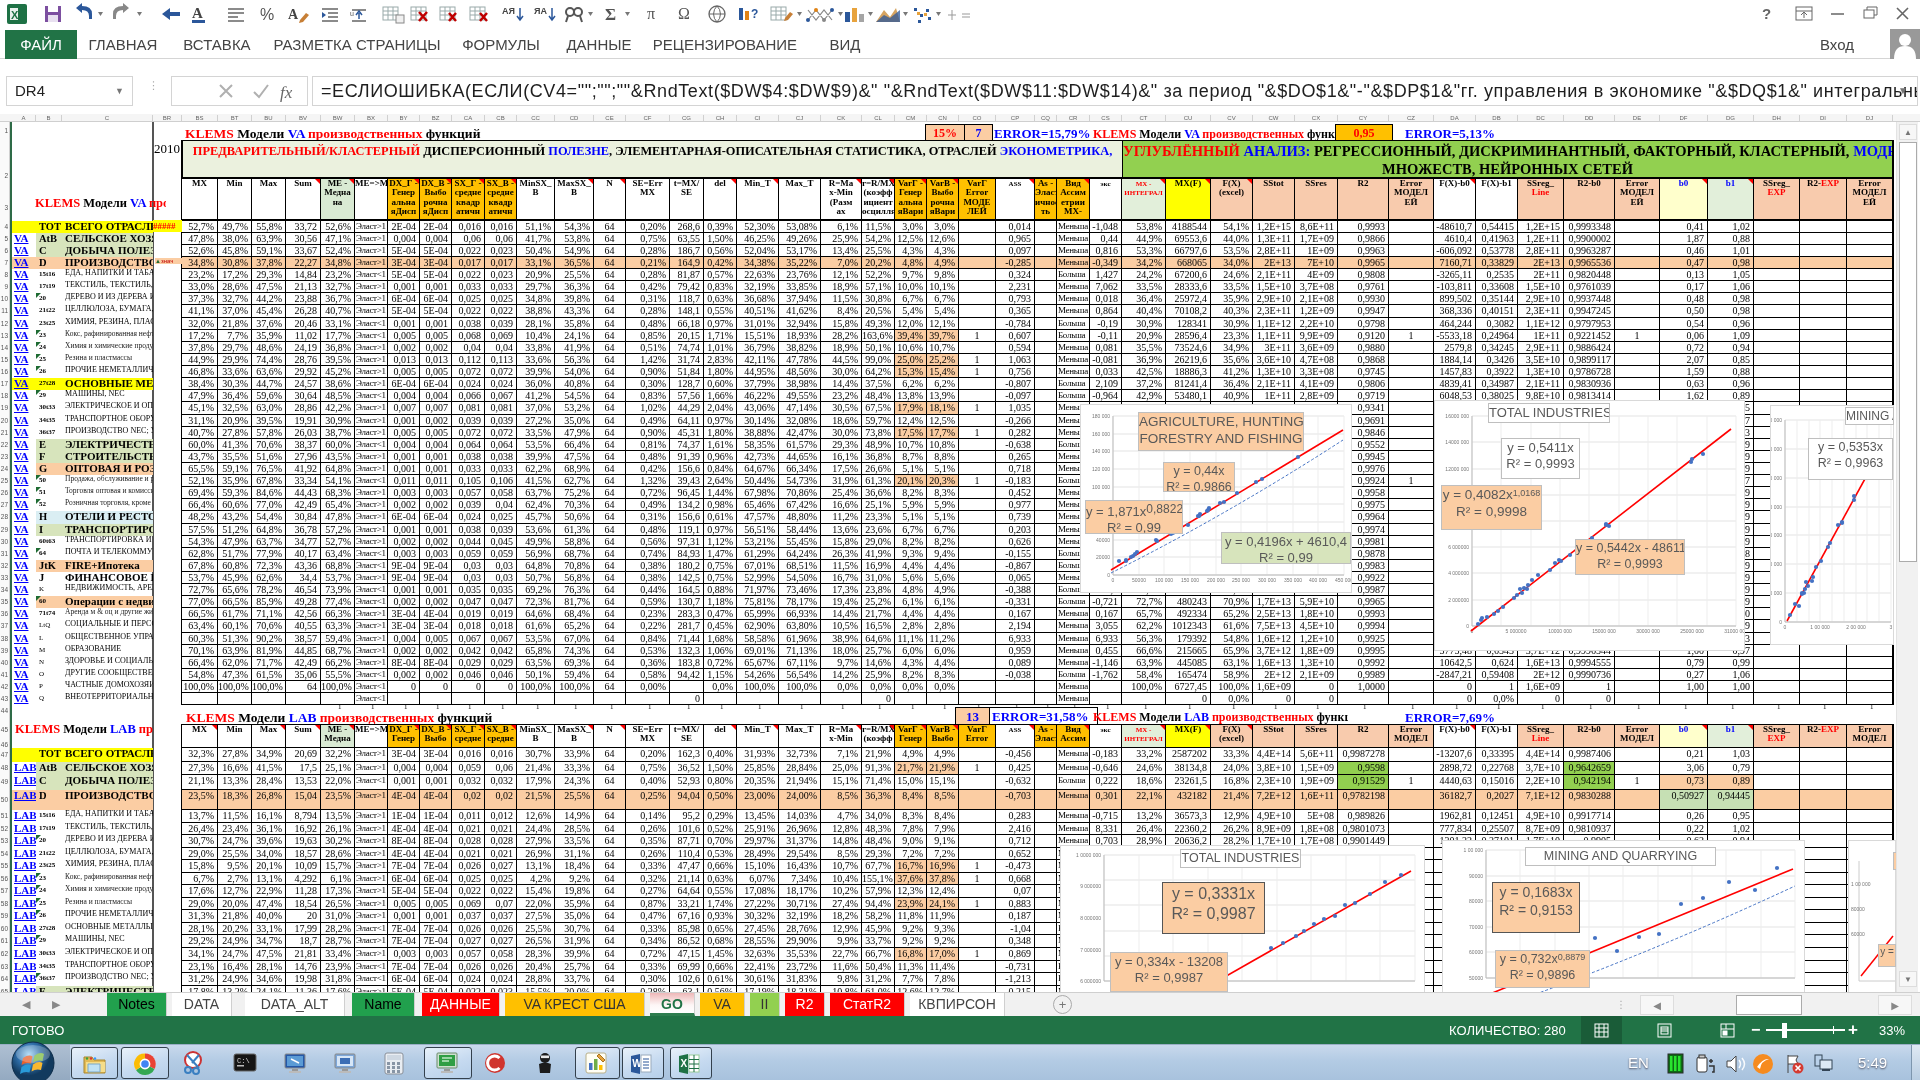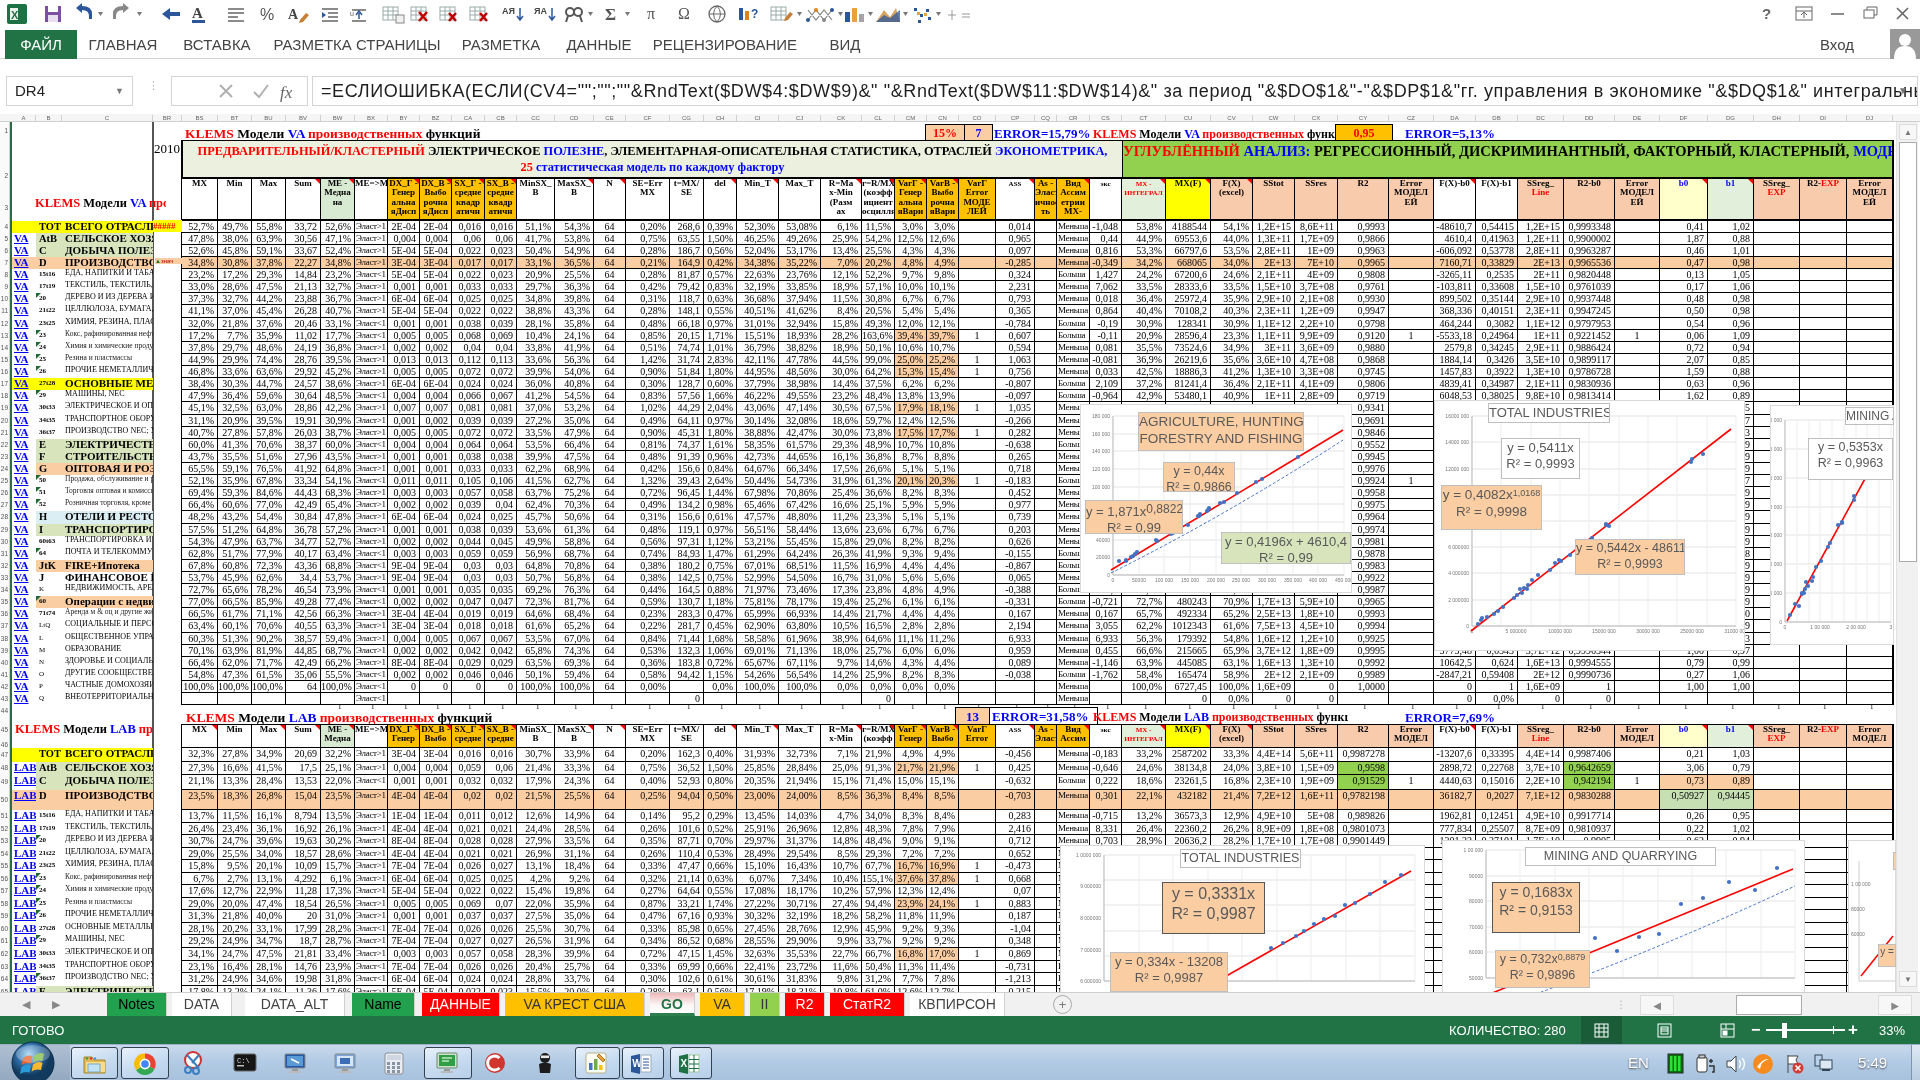--- a/index.html
+++ b/index.html
@@ -138,21 +138,21 @@
         <path d="M117 10 v-3 h10 v8 h-3"></path>
       </g>
       <path d="M147 8 l11 11 M158 8 l-11 11" stroke="#666" stroke-width="1.6"></path>
     </svg>
 </div>
 <div class="abs" style="left:0;top:28px;width:1920px;height:31px;background:#fff;border-bottom:1px solid #d5d5d5">
 <div class="abs" style="left:5px;top:2px;width:72px;height:29px;background:#217346;color:#fff;font-size:15px;text-align:center;line-height:29px">ФАЙЛ</div>
 <div class="abs" style="left:33px;top:8px;width:180px;text-align:center;font-size:15px;color:#444">ГЛАВНАЯ</div>
 <div class="abs" style="left:127px;top:8px;width:180px;text-align:center;font-size:15px;color:#444">ВСТАВКА</div>
 <div class="abs" style="left:267px;top:8px;width:180px;text-align:center;font-size:15px;color:#444">РАЗМЕТКА СТРАНИЦЫ</div>
-<div class="abs" style="left:411px;top:8px;width:180px;text-align:center;font-size:15px;color:#444">РАЗМЕТКА</div>
+<div class="abs" style="left:411px;top:8px;width:180px;text-align:center;font-size:15px;color:#444">ФОРМУЛЫ</div>
 <div class="abs" style="left:509px;top:8px;width:180px;text-align:center;font-size:15px;color:#444">ДАННЫЕ</div>
 <div class="abs" style="left:635px;top:8px;width:180px;text-align:center;font-size:15px;color:#444">РЕЦЕНЗИРОВАНИЕ</div>
 <div class="abs" style="left:755px;top:8px;width:180px;text-align:center;font-size:15px;color:#444">ВИД</div>
 <div class="abs" style="left:1820px;top:8px;width:60px;font-size:15px;color:#444">Вход</div>
 <div class="abs" style="left:1890px;top:1px;width:30px;height:30px;background:#999"><svg width="30" height="30">
         <circle cx="15" cy="11" r="6" fill="#fff"></circle>
         <path d="M4 30 q0 -13 11 -13 q11 0 11 13 z" fill="#fff"></path>
       </svg></div>
 </div>
 <div class="abs" style="left:0;top:59px;width:1920px;height:55px;background:#fff">
@@ -288,25 +288,25 @@
 <div class="abs" style="left:185px;top:4px;width:400px;font-family:'Liberation Serif',serif;font-size:13.5px;font-weight:bold;white-space:nowrap"><span style="color:#f00">KLEMS </span><span>Модели </span><span style="color:#00f">VA </span><span style="color:#f00">производственных </span><span>функций</span></div>
 <div class="abs" style="left:925px;top:2px;width:40px;height:18px;background:#fbcda3;border:1px solid #000;text-align:center;font-family:'Liberation Serif',serif;font-size:12px;font-weight:bold;color:#f00;line-height:17px">15%</div>
 <div class="abs" style="left:964px;top:2px;width:29px;height:18px;background:#fbcda3;border:1px solid #000;text-align:center;font-family:'Liberation Serif',serif;font-size:12px;font-weight:bold;color:#00f;line-height:17px">7</div>
 <div class="abs" style="left:994px;top:4px;font-family:'Liberation Serif',serif;font-size:13px;font-weight:bold;color:#00f">ERROR=15,79%</div>
 <div class="abs" style="left:1093px;top:5px;width:242px;overflow:hidden;font-family:'Liberation Serif',serif;font-size:12px;font-weight:bold;white-space:nowrap"><span style="color:#f00">KLEMS </span><span>Модели </span><span style="color:#00f">VA </span><span style="color:#f00">производственных </span><span>функций</span></div>
 <div class="abs" style="left:1335px;top:2px;width:58px;height:18px;background:#ffc000;border:1px solid #000;text-align:center;font-family:'Liberation Serif',serif;font-size:12px;font-weight:bold;color:#f00;line-height:17px">0,95</div>
 <div class="abs" style="left:1405px;top:4px;font-family:'Liberation Serif',serif;font-size:13px;font-weight:bold;color:#00f">ERROR=5,13%</div>
 <div class="abs" style="left:152px;top:19px;width:30px;text-align:center;font-family:'Liberation Serif',serif;font-size:13px">2010</div>
 <div class="abs" style="left:35px;top:74px;width:131px;font-family:'Liberation Serif',serif;font-size:12.5px;font-weight:bold;white-space:nowrap;overflow:hidden"><span style="color:#f00">KLEMS </span><span>Модели </span><span style="color:#00f">VA </span><span style="color:#f00">произв</span></div>
 <div class="abs" style="left:182px;top:18px;width:940px;height:38px;background:#ebf1de;border:1px solid #000;border-right:0;text-align:center;font-family:'Liberation Serif',serif;font-weight:bold;font-size:12.4px;padding-top:3px;overflow:hidden">
-      <div style="white-space:nowrap"><span style="color:#f00">ПРЕДВАРИТЕЛЬНЫЙ/КЛАСТЕРНЫЙ </span><span>ЭЛЕКТРИЧЕСКОЕ </span><span style="color:#00f">ПОЛЕЗНЕ</span><span>, ЭЛЕМЕНТАРНАЯ-ОПИСАТЕЛЬНАЯ СТАТИСТИКА, ОТРАСЛЕЙ </span><span style="color:#00f">ЭКОНОМЕТРИКА,</span></div>
-      <div style="white-space:nowrap;margin-top:1px"><span style="color:#f00">25 </span><span style="color:#00f">статистическая модель по каждому фактору</span></div>
+      <div style="white-space:nowrap"><span style="color:#f00">ПРЕДВАРИТЕЛЬНЫЙ/КЛАСТЕРНЫЙ </span><span>ДИСПЕРСИОННЫЙ </span><span style="color:#00f">ПОЛЕЗНЕ</span><span>, ЭЛЕМЕНТАРНАЯ-ОПИСАТЕЛЬНАЯ СТАТИСТИКА, ОТРАСЛЕЙ </span><span style="color:#00f">ЭКОНОМЕТРИКА,</span></div>
     </div>
 <div class="abs" style="left:1122px;top:18px;width:771px;height:38px;background:#92d050;border:1px solid #000;text-align:center;font-family:'Liberation Serif',serif;font-weight:bold;font-size:14.5px;padding-top:2px;overflow:hidden">
       <div style="white-space:nowrap"><span style="color:#f00">УГЛУБЛЁННЫЙ </span><span style="color:#00f">АНАЛИЗ:</span><span> РЕГРЕССИОННЫЙ, ДИСКРИМИНАНТНЫЙ, ФАКТОРНЫЙ, КЛАСТЕРНЫЙ, </span><span style="color:#00f">МОДЕЛ</span></div>
+      <div style="white-space:nowrap;margin-top:1px">МНОЖЕСТВ, НЕЙРОННЫХ СЕТЕЙ</div>
     </div>
 <div class="row hdr" style="top:56px;height:42px;border-top:1px solid #000"><span class="c" style="width:36px;font-size:9px">MX</span><span class="c" style="width:34px;font-size:9px">Min</span><span class="c" style="width:34px;font-size:9px">Max</span><span class="c tri" style="width:35px;font-size:9px">Sum</span><span class="c tri" style="width:34px;background:#d9ead3;font-size:9px">ME -<br>Медна<br>на</span><span class="c" style="width:33px;font-size:9px">ME=&gt;M</span><span class="c tri" style="width:32px;background:#ffc000;font-size:9px">DX_Г -<br>Генер<br>альна<br>яДисп</span><span class="c tri" style="width:32px;background:#ffc000;font-size:9px">DX_В -<br>Выбо<br>рочна<br>яДисп</span><span class="c tri" style="width:33px;background:#ffc000;font-size:9px">SX_Г -<br>средне<br>квадр<br>атичн</span><span class="c tri" style="width:32px;background:#ffc000;font-size:9px">SX_В -<br>средне<br>квадр<br>атичн</span><span class="c" style="width:38px;font-size:9px">MinSX_<br>В</span><span class="c tri" style="width:39px;font-size:9px">MaxSX_<br>В</span><span class="c tri" style="width:32px;font-size:9px">N</span><span class="c" style="width:44px;font-size:9px">SE=Err<br>MX</span><span class="c" style="width:34px;font-size:9px">t=MX/<br>SE</span><span class="c tri" style="width:33px;font-size:9px">del</span><span class="c tri" style="width:42px;font-size:9px">Min_T</span><span class="c" style="width:42px;font-size:9px">Max_T</span><span class="c tri" style="width:41px;font-size:9px">R=Ma<br>x-Min<br>(Разм<br>ах</span><span class="c tri" style="width:33px;font-size:9px">r=R/MX<br>(коэфф<br>ициент<br>осцилля</span><span class="c tri" style="width:32px;background:#ffc000;font-size:9px">VarГ -<br>Генер<br>альна<br>яВари</span><span class="c tri" style="width:32px;background:#ffc000;font-size:9px">VarВ -<br>Выбо<br>рочна<br>яВари</span><span class="c" style="width:37px;background:#ffc000;font-size:9px">VarГ<br>Error<br>МОДЕ<br>ЛЕЙ</span><span class="c tri" style="width:39px;font-size:9px"><span style="font-size:7px">ASS</span></span><span class="c" style="width:22px;background:#ffc000;font-size:9px">As -<br>Эласт<br>ичнос<br>ть</span><span class="c tri" style="width:33px;background:#ffc000;font-size:9px">Вид<br>Ассим<br>етрии<br>MX-</span><span class="c" style="width:32px;font-size:9px"><span style="font-size:7px">экс</span></span><span class="c tri" style="width:44px;background:#e2efda;font-size:9px"><span style="color:#f00;font-size:7px">MX -<br>ИНТЕГРАЛ</span></span><span class="c tri" style="width:45px;background:#ffff00;font-size:9px">MX(F)</span><span class="c tri" style="width:42px;background:#f8cbad;font-size:9px">F(X)<br>(excel)</span><span class="c" style="width:42px;background:#f8cbad;font-size:9px">SStot</span><span class="c" style="width:43px;background:#f8cbad;font-size:9px">SSres</span><span class="c" style="width:51px;background:#f8cbad;font-size:9px">R2</span><span class="c" style="width:45px;background:#f8cbad;font-size:9px">Error<br>МОДЕЛ<br>ЕЙ</span><span class="c tri" style="width:42px;font-size:9px">F(X)-b0</span><span class="c" style="width:42px;font-size:9px">F(X)-b1</span><span class="c" style="width:46px;background:#f8cbad;font-size:9px">SSreg_<br><span style="color:#f00">Line</span></span><span class="c" style="width:51px;background:#f8cbad;font-size:9px">R2-b0</span><span class="c" style="width:45px;background:#f8cbad;font-size:9px">Error<br>МОДЕЛ<br>ЕЙ</span><span class="c tri" style="width:48px;background:#ffffcc;font-size:9px"><span style="color:#00f">b0</span></span><span class="c tri" style="width:46px;background:#e2efda;font-size:9px"><span style="color:#00f">b1</span></span><span class="c" style="width:46px;background:#f8cbad;font-size:9px">SSreg_<br><span style="color:#f00">EXP</span></span><span class="c" style="width:47px;background:#f8cbad;font-size:9px">R2-<span style="color:#f00">EXP</span></span><span class="c" style="width:46px;background:#f8cbad;font-size:9px">Error<br>МОДЕЛ<br>ЕЙ</span></div>
 <div class="abs" style="left:182px;top:98px;width:1711px;height:1px;background:#000"></div>
 <div class="row" style="top:99px;height:12px;"><span class="c" style="width:36px;">52,7%</span><span class="c" style="width:34px;">49,7%</span><span class="c" style="width:34px;">55,8%</span><span class="c" style="width:35px;">33,72</span><span class="c" style="width:34px;">52,6%</span><span class="c cl sm" style="width:33px;">Эласт&gt;1</span><span class="c" style="width:32px;">2E-04</span><span class="c" style="width:32px;">2E-04</span><span class="c" style="width:33px;">0,016</span><span class="c" style="width:32px;">0,016</span><span class="c" style="width:38px;">51,1%</span><span class="c" style="width:39px;">54,3%</span><span class="c cc" style="width:32px;">64</span><span class="c" style="width:44px;">0,20%</span><span class="c" style="width:34px;">268,6</span><span class="c" style="width:33px;">0,39%</span><span class="c" style="width:42px;">52,30%</span><span class="c" style="width:42px;">53,08%</span><span class="c" style="width:41px;">6,1%</span><span class="c" style="width:33px;">11,5%</span><span class="c" style="width:32px;">3,0%</span><span class="c" style="width:32px;">3,0%</span><span class="c cc" style="width:37px;"></span><span class="c" style="width:39px;">0,014</span><span class="c" style="width:22px;"></span><span class="c cl sm" style="width:33px;">Меньша</span><span class="c" style="width:32px;">-1,048</span><span class="c" style="width:44px;">53,8%</span><span class="c" style="width:45px;">4188544</span><span class="c" style="width:42px;">54,1%</span><span class="c" style="width:42px;">1,2E+15</span><span class="c" style="width:43px;">8,6E+11</span><span class="c" style="width:51px;">0,9993</span><span class="c cc" style="width:45px;"></span><span class="c" style="width:42px;">-48610,7</span><span class="c" style="width:42px;">0,54415</span><span class="c" style="width:46px;">1,2E+15</span><span class="c" style="width:51px;">0,9993348</span><span class="c cc" style="width:45px;"></span><span class="c" style="width:48px;">0,41</span><span class="c" style="width:46px;">1,02</span><span class="c" style="width:46px;"></span><span class="c" style="width:47px;"></span><span class="c" style="width:46px;"></span></div>
 <div class="frz" style="top:99px;height:12px;background:#ffff00;">
       <span class="fa" style="padding-left:2px;"></span>
       <span class="fb" style="font-size:10.5px;font-weight:bold;">ТОТ</span>
       <span class="fc" style="font-size:11px;font-weight:bold;white-space:nowrap">ВСЕГО ОТРАСЛЕЙ</span>
     </div>
 <div class="row" style="top:111px;height:12px;"><span class="c" style="width:36px;">47,8%</span><span class="c" style="width:34px;">38,0%</span><span class="c" style="width:34px;">63,9%</span><span class="c" style="width:35px;">30,56</span><span class="c" style="width:34px;">47,1%</span><span class="c cl sm" style="width:33px;">Эласт&gt;1</span><span class="c" style="width:32px;">0,004</span><span class="c" style="width:32px;">0,004</span><span class="c" style="width:33px;">0,06</span><span class="c" style="width:32px;">0,06</span><span class="c" style="width:38px;">41,7%</span><span class="c" style="width:39px;">53,8%</span><span class="c cc" style="width:32px;">64</span><span class="c" style="width:44px;">0,75%</span><span class="c" style="width:34px;">63,55</span><span class="c" style="width:33px;">1,50%</span><span class="c" style="width:42px;">46,25%</span><span class="c" style="width:42px;">49,26%</span><span class="c" style="width:41px;">25,9%</span><span class="c" style="width:33px;">54,2%</span><span class="c" style="width:32px;">12,5%</span><span class="c" style="width:32px;">12,6%</span><span class="c cc" style="width:37px;"></span><span class="c" style="width:39px;">0,965</span><span class="c" style="width:22px;"></span><span class="c cl sm" style="width:33px;">Меньша</span><span class="c" style="width:32px;">0,44</span><span class="c" style="width:44px;">44,9%</span><span class="c" style="width:45px;">69553,6</span><span class="c" style="width:42px;">44,0%</span><span class="c" style="width:42px;">1,3E+11</span><span class="c" style="width:43px;">1,7E+09</span><span class="c" style="width:51px;">0,9866</span><span class="c cc" style="width:45px;"></span><span class="c" style="width:42px;">4610,4</span><span class="c" style="width:42px;">0,41963</span><span class="c" style="width:46px;">1,2E+11</span><span class="c" style="width:51px;">0,9900002</span><span class="c cc" style="width:45px;"></span><span class="c" style="width:48px;">1,87</span><span class="c" style="width:46px;">0,88</span><span class="c" style="width:46px;"></span><span class="c" style="width:47px;"></span><span class="c" style="width:46px;"></span></div>

